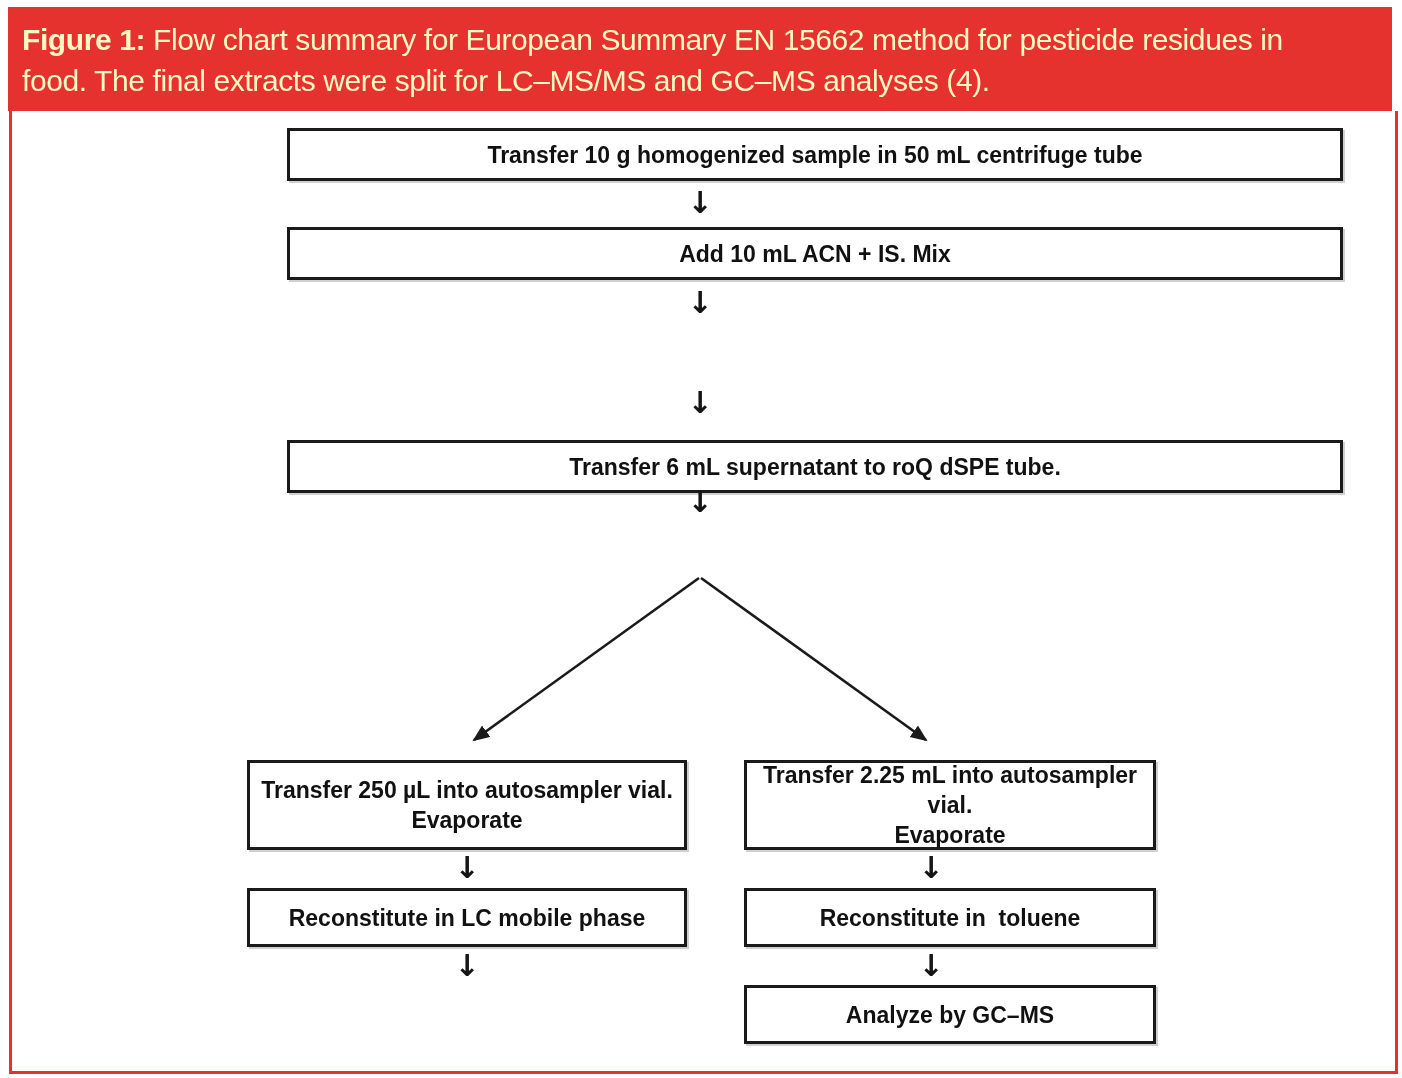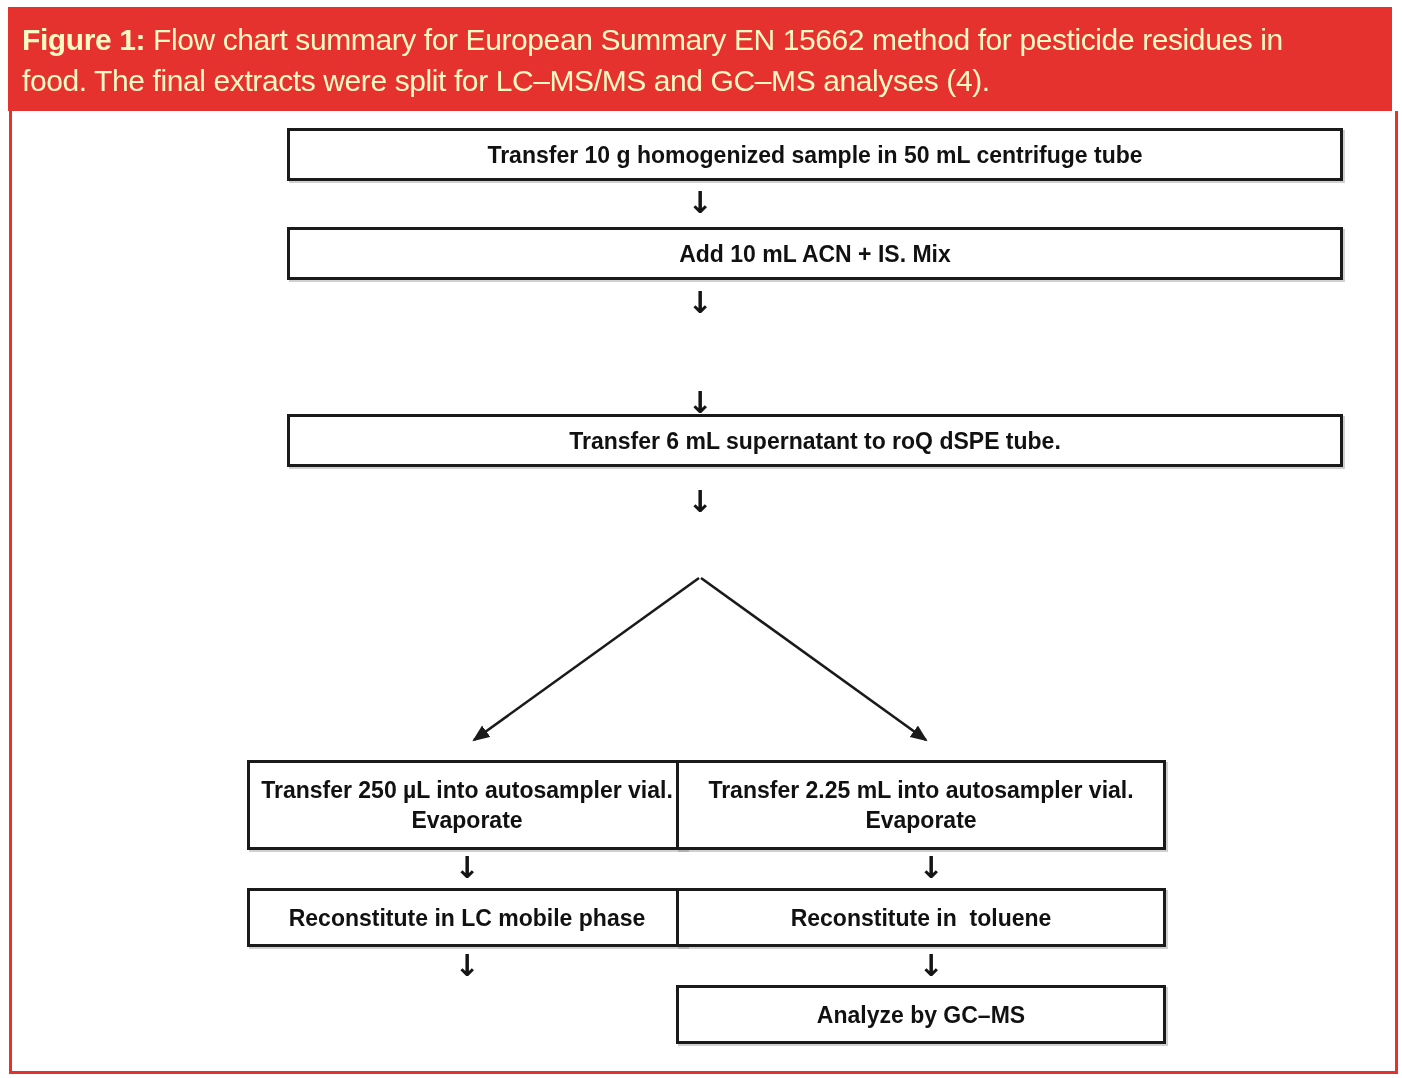--- a/index.html
+++ b/index.html
@@ -50,24 +50,24 @@
     text-align:center;
     font-size:23px;font-weight:bold;color:var(--text-dark);
     line-height:30px;
     box-shadow:2px 2px 0 rgba(120,120,120,0.35);
     white-space:pre-wrap;
   }
   .main-box{left:247px;width:1056px;height:53px;margin-left:40px;}
   .b1{top:128px;}
   .b2{top:227px;}
   .b3{top:326px;}
-  .b4{top:414px;}
+  .b4{top:440px;}
   .b5{top:524px;}
   .lc-box{left:247px;width:440px;}
-  .gc-box{left:676px;width:490px;}
+  .gc-box{left:744px;width:412px;}
   .row-a{top:760px;height:90px;align-items:center;}
   .row-b{top:888px;height:59px;}
   .row-c{top:985px;height:59px;}
   
   .darrow{
     position:absolute;
     transform:translate(-50%,-50%);
     font-family:"DejaVu Sans", sans-serif;
     font-size:30px;font-weight:bold;color:#151515;
     line-height:1;

